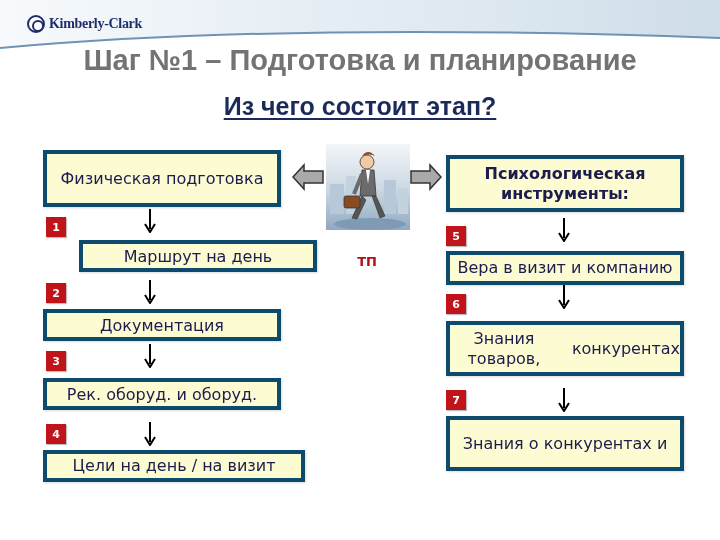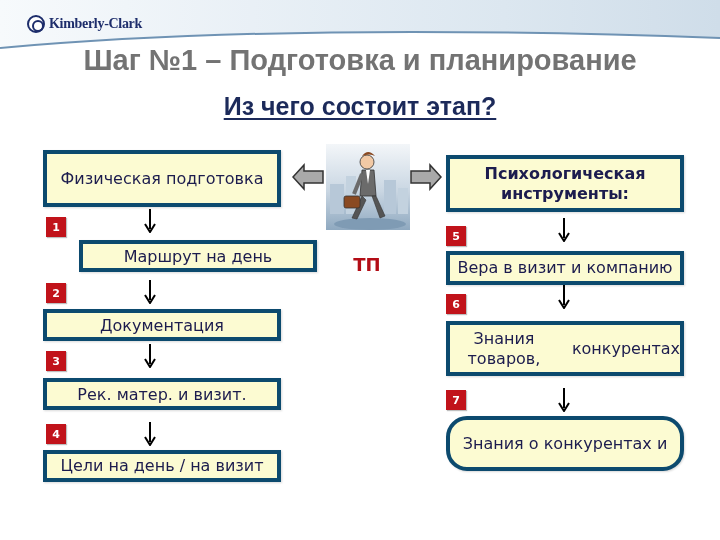--- a/index.html
+++ b/index.html
@@ -64,21 +64,21 @@
   .side-arrow { position: absolute; }
   .side-arrow svg { display: block; }
 
   .picture {
     position: absolute; left: 326px; top: 144px; width: 84px; height: 86px;
     background: linear-gradient(180deg, #f3f6f9 0%, #c9d6e2 55%, #8fa9c0 100%);
     overflow: hidden;
   }
   .tp-label {
     position: absolute; left: 345px; top: 254px; width: 44px; text-align: center;
-    font-family: "DejaVu Sans", sans-serif; font-weight: bold; font-size: 18px; color: #b30d16;
+    font-family: "DejaVu Sans", sans-serif; font-weight: bold; font-size: 13px; color: #b30d16;
   }
 </style>
 </head>
 <body>
 
 <div class="header-band"></div>
 <div class="header-swoosh">
   <svg width="720" height="22" viewBox="0 0 720 22">
     <path d="M0,20 C200,2 450,0 720,10 L720,22 L0,22 Z" fill="#ffffff"></path>
     <path d="M0,20 C200,2 450,0 720,10" stroke="#6f93b4" stroke-width="2" fill="none"></path>
@@ -114,30 +114,30 @@
 </div>
 <div class="box top-align" style="left:43px; top:309px; width:238px; height:32px;">Документация</div>
 
 <div class="badge" style="left:46px; top:351px;">3</div>
 <div class="down-arrow" style="left:144px; top:344px;">
   <svg width="12" height="24" viewBox="0 0 12 24">
       <line x1="6" y1="0" x2="6" y2="20" stroke="#000" stroke-width="2"></line>
       <path d="M1,15 L6,23 L11,15" stroke="#000" stroke-width="2" fill="none"></path>
     </svg>
 </div>
-<div class="box top-align" style="left:43px; top:378px; width:238px; height:32px;">Рек. матер. и визит.</div>
+<div class="box top-align" style="left:43px; top:378px; width:238px; height:32px;">Рек. оборуд. и оборуд.</div>
 
 <div class="badge" style="left:46px; top:424px;">4</div>
 <div class="down-arrow" style="left:144px; top:422px;">
   <svg width="12" height="24" viewBox="0 0 12 24">
       <line x1="6" y1="0" x2="6" y2="20" stroke="#000" stroke-width="2"></line>
       <path d="M1,15 L6,23 L11,15" stroke="#000" stroke-width="2" fill="none"></path>
     </svg>
 </div>
-<div class="box" style="left:43px; top:450px; width:238px; height:32px;">Цели на день / на визит</div>
+<div class="box" style="left:43px; top:450px; width:262px; height:32px;">Цели на день / на визит</div>
 
 <div class="side-arrow" style="left:292px; top:162px;">
   <svg width="32" height="30" viewBox="0 0 32 30">
     <path d="M1,15 L12,3 L12,9 L31,9 L31,21 L12,21 L12,27 Z" fill="#a9a9a9" stroke="#333" stroke-width="1.5"></path>
   </svg>
 </div>
 <div class="picture">
   <svg width="84" height="86" viewBox="0 0 84 86">
     <rect x="4" y="40" width="14" height="30" fill="#b7c8d8"></rect>
     <rect x="20" y="32" width="10" height="38" fill="#c3d2df"></rect>
@@ -187,15 +187,15 @@
   <div>конкурентах</div>
 </div>
 
 <div class="badge" style="left:446px; top:390px;">7</div>
 <div class="down-arrow" style="left:558px; top:388px;">
   <svg width="12" height="24" viewBox="0 0 12 24">
       <line x1="6" y1="0" x2="6" y2="20" stroke="#000" stroke-width="2"></line>
       <path d="M1,15 L6,23 L11,15" stroke="#000" stroke-width="2" fill="none"></path>
     </svg>
 </div>
-<div class="box" style="left:446px; top:416px; width:238px; height:55px; flex-direction:column;border-radius:21px;">
+<div class="box" style="left:446px; top:416px; width:238px; height:55px; flex-direction:column;">
   <div>Знания о конкурентах и</div>
 </div>
 
 </body></html>

